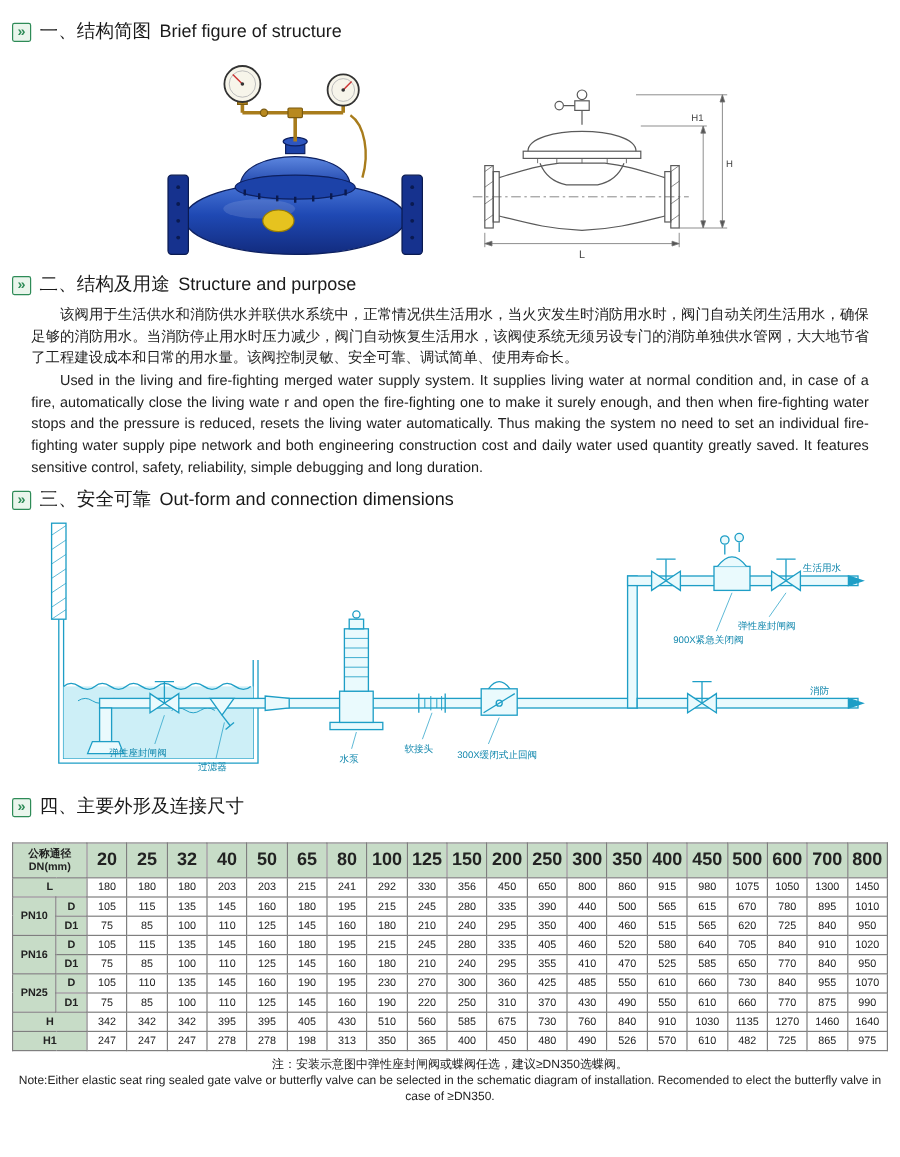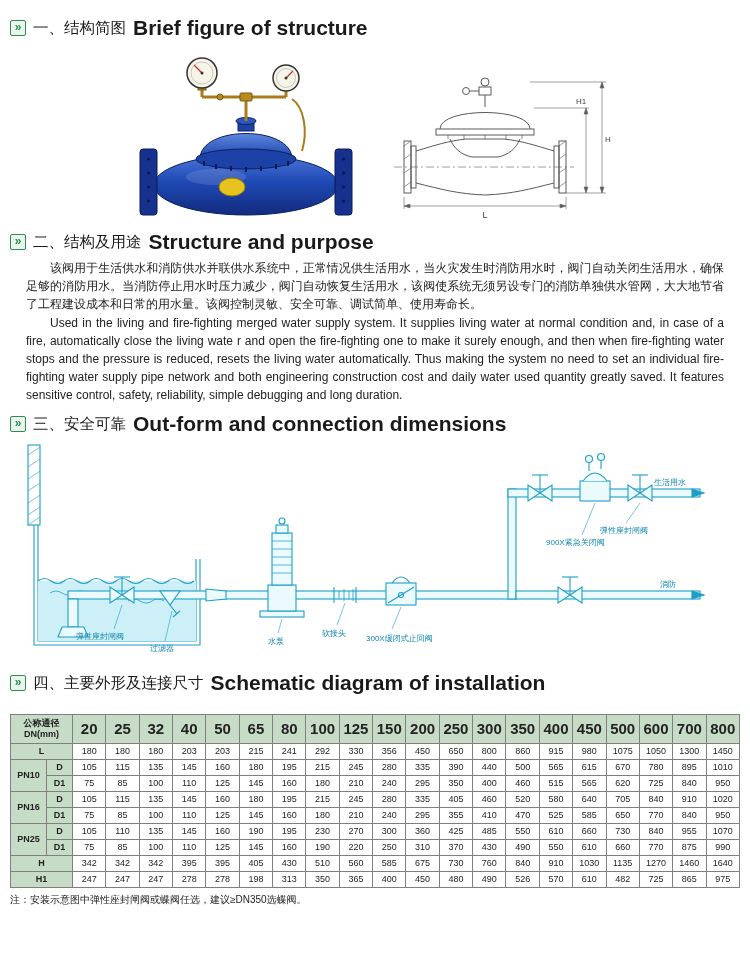--- a/index.html
+++ b/index.html
@@ -4,37 +4,37 @@
 <style>
   * { margin:0; padding:0; box-sizing:border-box; }
   html,body { background:#ffffff; }
   body { width:750px; font-family:"Liberation Sans","DejaVu Sans",sans-serif; color:#1a1a1a; }
   .page { width:750px; min-height:964px; padding:8px 10px 12px; background:#fff; }
 
   .heading { display:flex; align-items:center; gap:7px; margin:8px 0 5px; }
   .h-icon { flex:0 0 auto; width:16px; height:16px; border:1px solid #2e8b57; background:#eaf5ec;
             color:#2e8b57; font-weight:bold; font-size:12px; line-height:13px; text-align:center; border-radius:2px; }
   .h-zh { font-size:15.5px; font-weight:normal; }
-  .h-en { font-size:21px; font-weight:bold;text-align:right; }
+  .h-en { font-size:15px; font-weight:normal;text-align:right; }
 
   .figures { display:flex; justify-content:center; align-items:flex-start; gap:34px; padding:2px 0 0; }
 
   .para { font-size:12px; line-height:1.5; text-align:justify; text-indent:2em; margin:1px 16px; color:#222; }
 
-  .diagram-wrap { display:flex; margin:2px 0 12px; }
+  .diagram-wrap { display:flex; justify-content:center; margin:2px 0 12px; }
 
   table.dims { width:100%; border-collapse:collapse; table-layout:fixed; margin-top:19px; }
   .dims col.c1 { width:36px; } .dims col.c2 { width:26px; }
   .dims th, .dims td { border:1px solid #7f7f7f; font-size:9px; text-align:center; padding:2.5px 0; color:#222; overflow:hidden; }
   .dims thead th { background:#c7dcc7; font-weight:bold; font-size:15px; }
   .dims thead th.corner { font-size:9px; line-height:1.25; }
   .dims td.group-cell, .dims td.param-cell { background:#c7dcc7; font-weight:bold; }
   .dims td { background:#ffffff; }
 
-  .note { font-size:10px; line-height:1.35; margin-top:5px; color:#222; }
+  .note { font-size:10px; line-height:1.35; margin-top:5px; color:#222;text-align:center; }
 
   svg text { font-family:"Liberation Sans","DejaVu Sans",sans-serif; }
 </style>
 </head>
 <body>
 
 <div class="page">
 
   <div class="heading">
     <span class="h-icon">»</span>
@@ -269,21 +269,20 @@
         <text x="258" y="203">水泵</text>
         <text x="312" y="195">软接头</text>
         <text x="356" y="200">300X缓闭式止回阀</text>
       </g>
     </svg>
   </div>
 
   <div class="heading">
     <span class="h-icon">»</span>
     <span class="h-zh">四、主要外形及连接尺寸</span>
-    <span class="h-en">Schematic diagram of installation</span>
   </div>
 
   <table class="dims">
     <colgroup>
         <col class="c1">
         <col class="c2">
         <col span="20">
       </colgroup>
     <thead>
       <tr>
@@ -522,15 +521,16 @@
           <td>482</td>
           <td>725</td>
           <td>865</td>
           <td>975</td>
         </tr>
       </tbody>
   </table>
 
   <div class="note">
     <div>注：安装示意图中弹性座封闸阀或蝶阀任选，建议≥DN350选蝶阀。</div>
+    <div>Note:Either elastic seat ring sealed gate valve or butterfly valve can be selected in the schematic diagram of installation. Recomended to elect the butterfly valve in case of ≥DN350.</div>
   </div>
 
 </div>
 
 </body></html>

